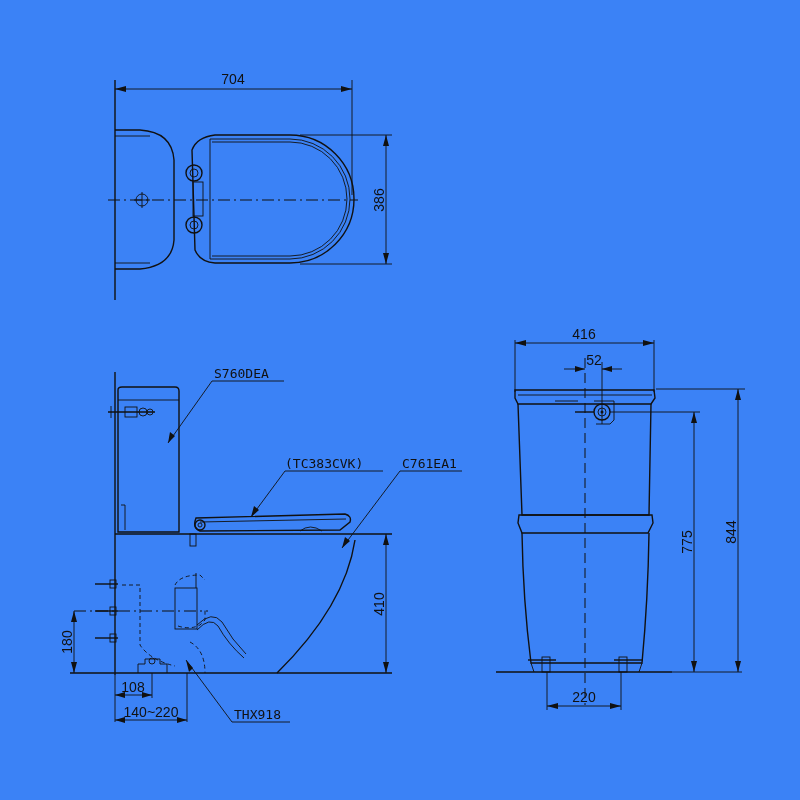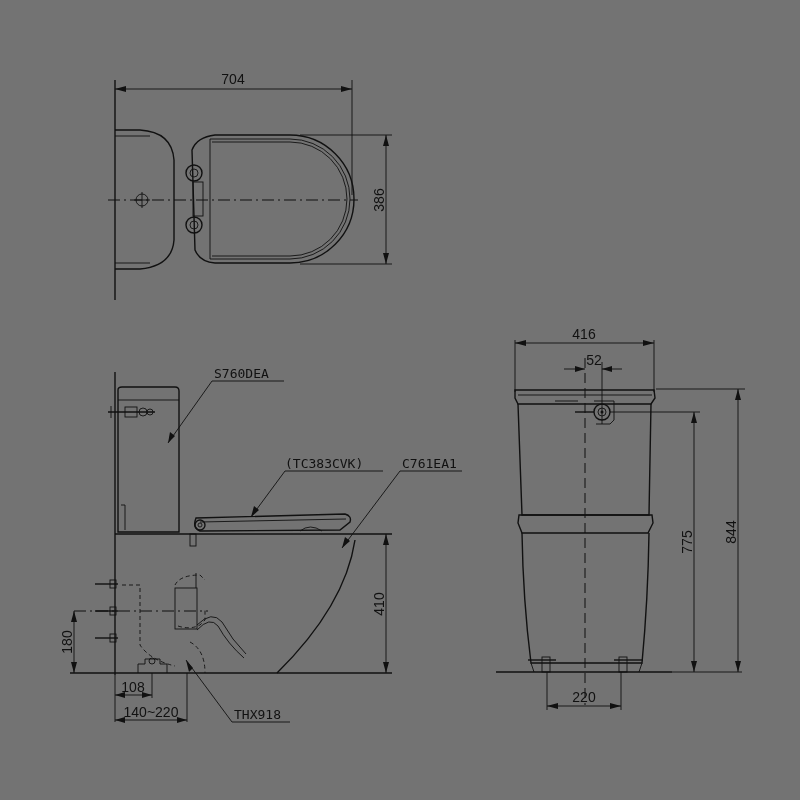--- a/index.html
+++ b/index.html
@@ -1,16 +1,16 @@
 <!DOCTYPE html>
 <html><head>
 <meta charset="utf-8">
 <style>
   html,body{margin:0;padding:0;background:#ffffff;}
-  #canvas{position:relative;width:800px;height:800px;background:#737373;overflow:hidden;}
+  #canvas{position:relative;width:800px;height:800px;background:#3b82f6;overflow:hidden;}
   svg{position:absolute;left:0;top:0;}
   .ln{stroke:#111;stroke-width:1.4;fill:none;}
   .thin{stroke:#111;stroke-width:0.9;fill:none;}
   .dash{stroke:#111;stroke-width:1;fill:none;stroke-dasharray:10 5;}
   .dashd{stroke:#111;stroke-width:1;fill:none;stroke-dasharray:12 4 2 4;}
   .hid{stroke:#111;stroke-width:0.9;fill:none;stroke-dasharray:4 3;}
   .txt{font-family:"Liberation Sans",sans-serif;font-size:14px;fill:#111;}
   .lbl{font-family:"DejaVu Sans Mono",monospace;font-size:13px;fill:#111;}
   .arr{fill:#111;stroke:none;}
 </style>

